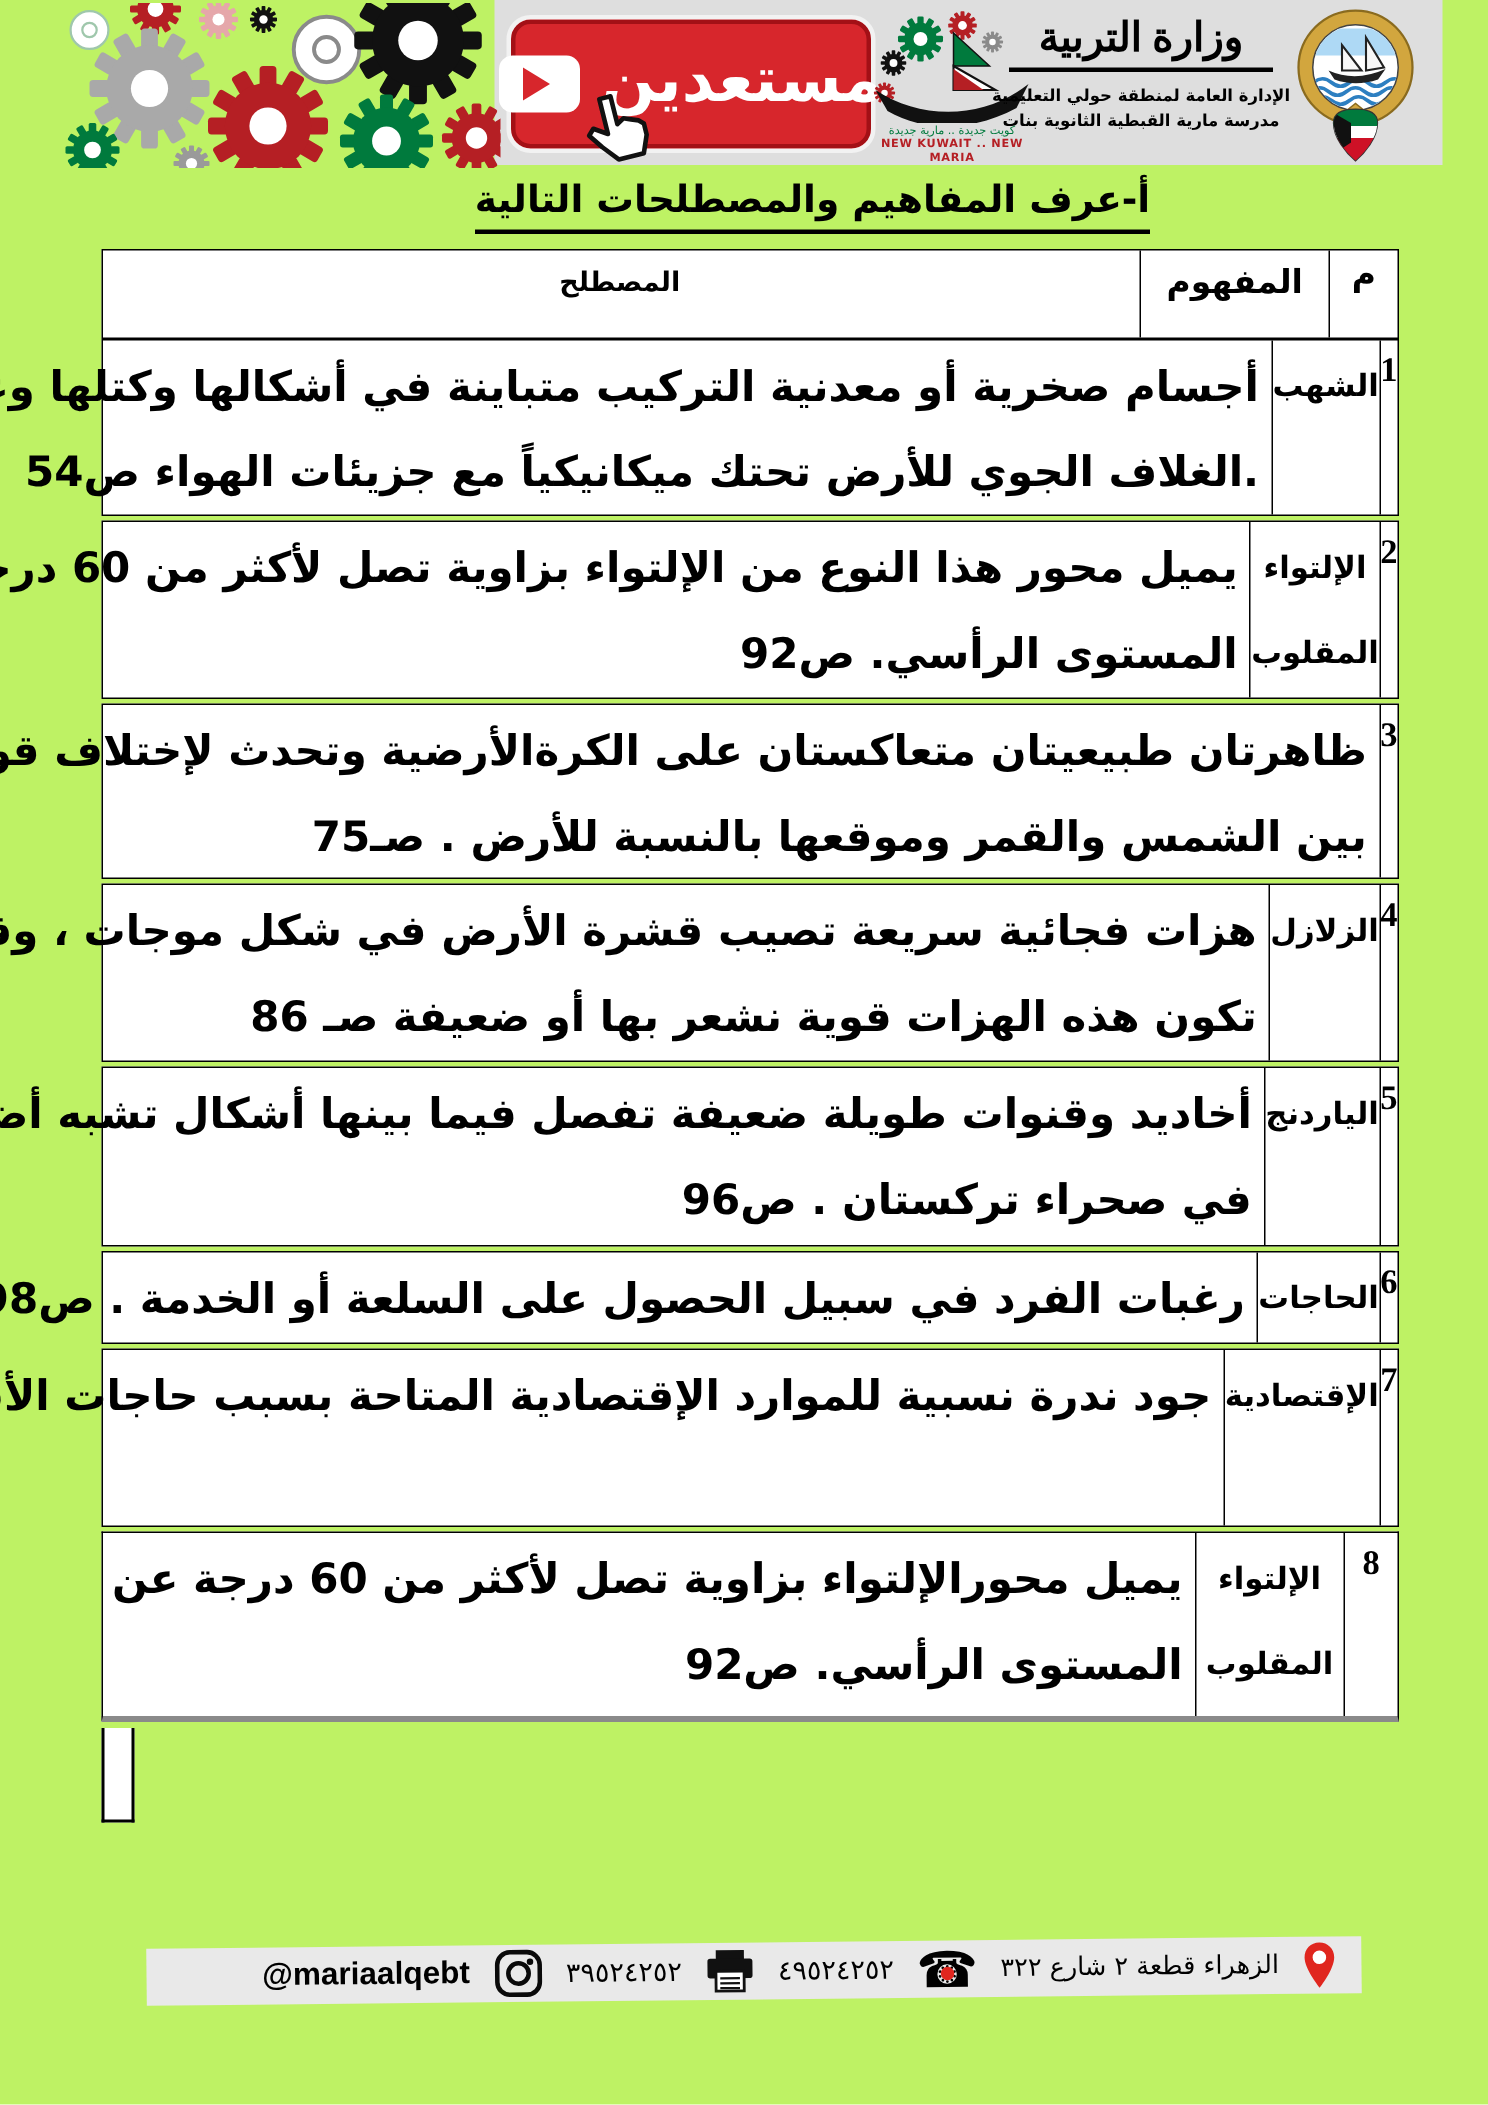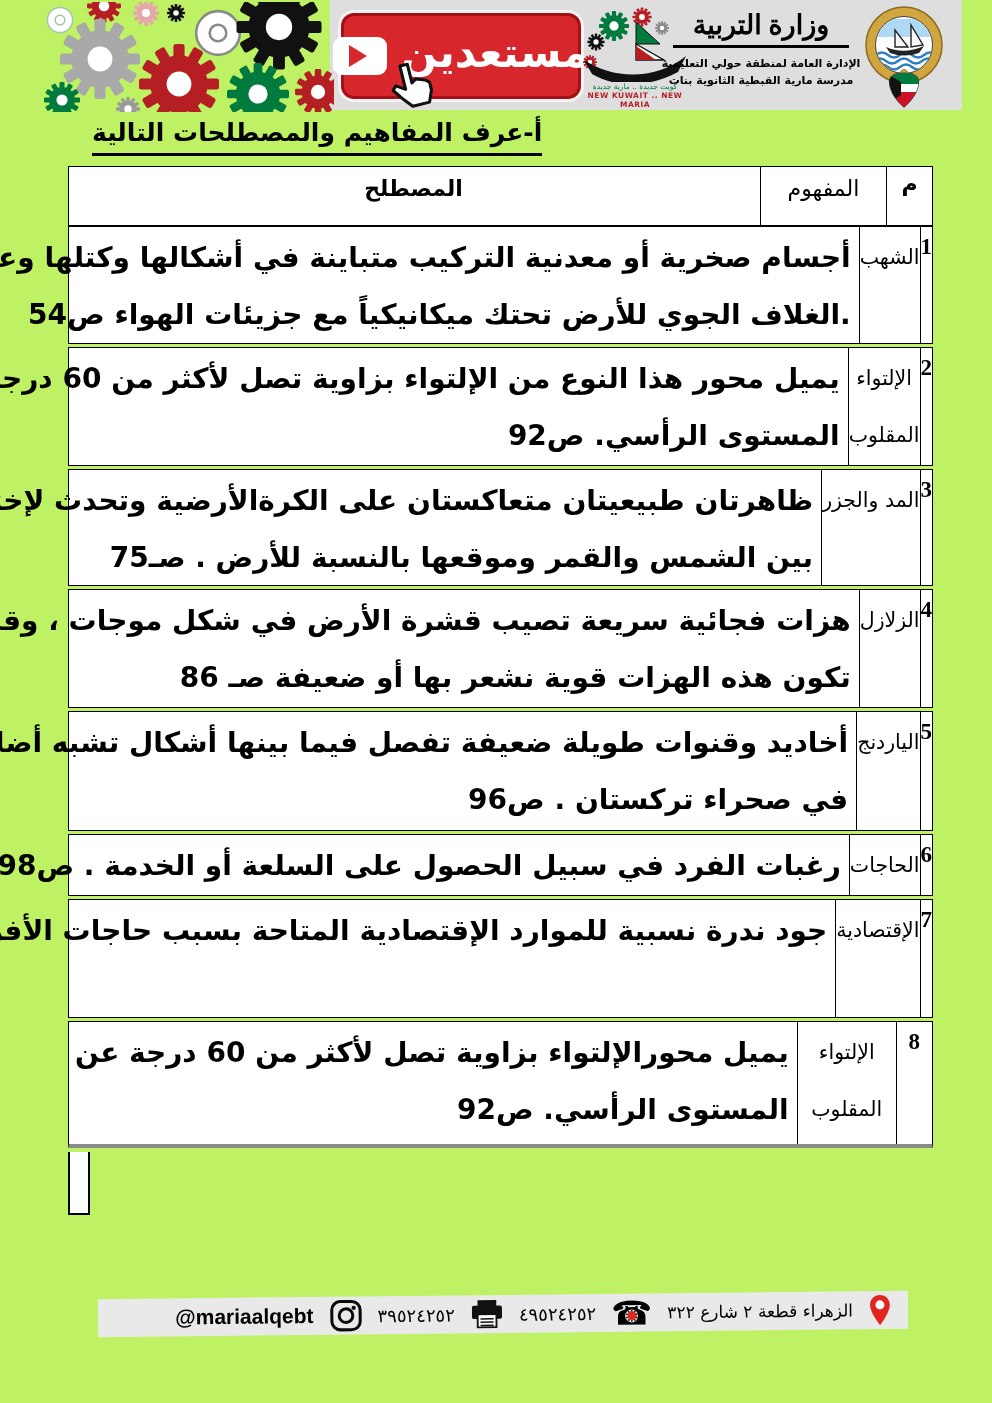--- a/index.html
+++ b/index.html
@@ -25,36 +25,36 @@
   .school-logo{position:absolute;left:576px;top:4px;width:118px;text-align:center;}
   .school-logo .t1{font-size:7.5px;font-weight:normal;color:var(--kuwait_green);line-height:1.2;}
   .school-logo .t2{font-size:7.5px;font-weight:bold;color:var(--gear_red);letter-spacing:.5px;line-height:1.2;}
   .ministry{position:absolute;left:660px;top:10px;width:202px;text-align:center;}
   .ministry .m-title{font-size:27px;font-weight:bold;line-height:1.15;font-family:Liberation Serif, serif;}
   .ministry .rule{width:176px;height:3px;background:#000;margin:4px auto 7px;}
   .ministry .m-sub{font-size:11px;font-weight:bold;line-height:1.55;}
   .emblem{position:absolute;left:858px;top:3px;}
 
   
-  .sec-title{margin-top:118px;text-align:left;padding-left:92px;direction:rtl;}
+  .sec-title{margin-top:118px;text-align:center;padding-left:92px;direction:rtl;}
   .sec-title span{display:inline-block;font-size:25px;font-weight:bold;border-bottom:3px solid #000;padding-bottom:6px;}
 
   
   .tbl{direction:rtl;width:865px;margin:10px 59px 0 auto;}
   .trow{display:flex;border:1.6px solid #000;margin-top:3px;background:#fff;}
   .trow:first-child{margin-top:0;}
   .trow.last{border-bottom:4px solid var(--border_gray);}
   .cell{min-height:100%;}
   .c-num{width:46px;text-align:center;font-family:"Liberation Serif",serif;font-weight:bold;font-size:23px;padding-top:7px;border-left:1.6px solid #000;}
-  .c-concept{width:126px;text-align:center;font-weight:normal;font-size:20.5px;line-height:57px;padding-top:2px;border-left:1.6px solid #000;}
+  .c-concept{width:126px;text-align:center;font-weight:bold;font-size:20.5px;line-height:57px;padding-top:2px;border-left:1.6px solid #000;}
   .c-term{flex:1;text-align:right;font-weight:bold;font-size:28px;line-height:57px;padding:2px 8px 0 6px;}
   .thead{height:60px;}
   .thead .c-num{font-family:"DejaVu Sans",sans-serif;font-size:22px;padding-top:4px;}
   .thead .c-concept{line-height:40px;font-size:22px;padding-top:2px;}
-  .thead .c-term{line-height:40px;font-size:22px;text-align:center;padding-top:2px;}
+  .thead .c-term{line-height:40px;font-size:18px;text-align:center;padding-top:2px;}
   .line{white-space:nowrap;overflow:visible;}
 
   .stub-box{position:absolute;left:68px;top:1152px;width:22px;height:63px;border:2px solid #000;border-top:none;background:#fff;}
 
   
   .footer-bar{position:absolute;left:98px;top:1295px;width:810px;height:38px;background:var(--footer_bg);
     transform:rotate(-.6deg);display:flex;direction:rtl;align-items:center;gap:15px;padding:0 16px;}
   .footer-bar .txt{font-size:17px;white-space:nowrap;}
   .footer-bar .num{font-size:18px;letter-spacing:1px;white-space:nowrap;}
   .footer-bar .handle{font-family:"Liberation Sans",sans-serif;font-weight:bold;font-size:21px;direction:ltr;}
@@ -201,23 +201,20 @@
             <div class="line">الإلتواء</div>
             <div class="line">المقلوب</div>
           </div>
           <div class="cell c-term">
             <div class="line">يميل محور هذا النوع من الإلتواء بزاوية تصل لأكثر من 60 درجة عن</div>
             <div class="line">المستوى الرأسي. ص92</div>
           </div>
         </div>
         <div class="trow" style="height: 117px;">
           <div class="cell c-num">3</div>
-          <div class="cell c-concept">
-            <div class="line">المد والجزر</div>
-          </div>
           <div class="cell c-term">
             <div class="line">ظاهرتان طبيعيتان متعاكستان على الكرةالأرضية وتحدث لإختلاف قوة الجاذبية</div>
             <div class="line">بين الشمس والقمر وموقعها بالنسبة للأرض . صـ75</div>
           </div>
         </div>
         <div class="trow" style="height: 119px;">
           <div class="cell c-num">4</div>
           <div class="cell c-concept">
             <div class="line">الزلازل</div>
           </div>

